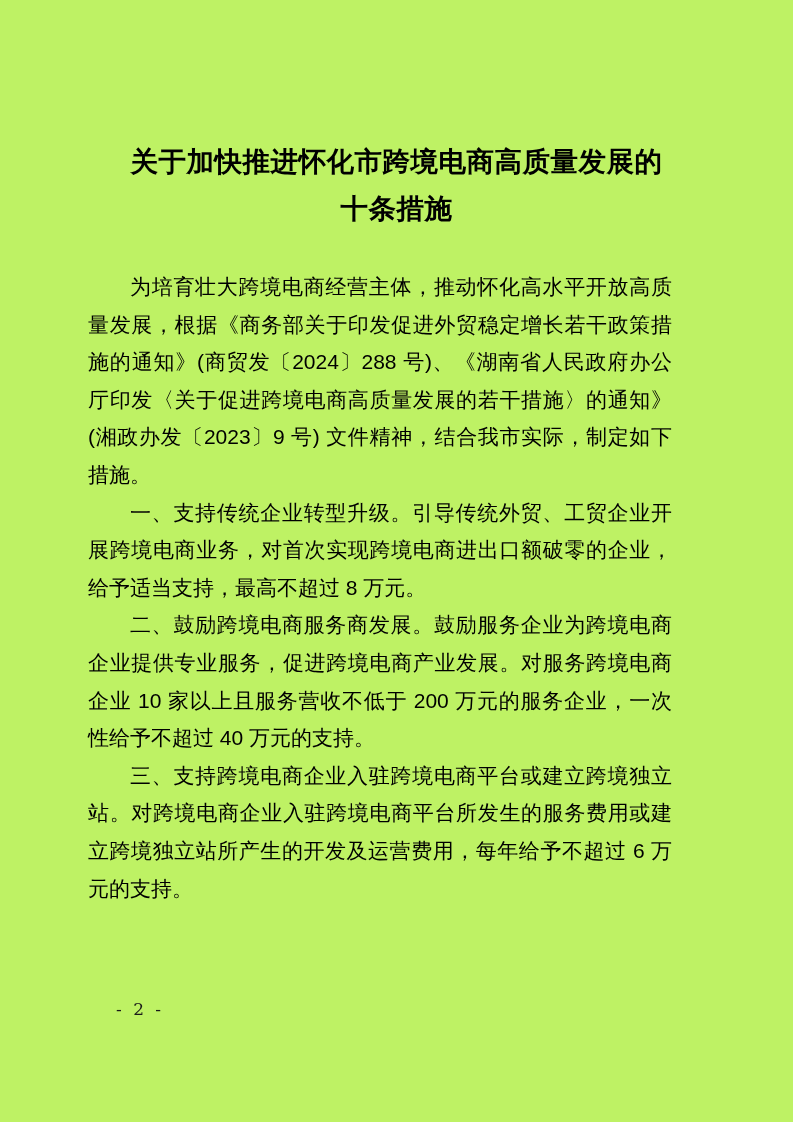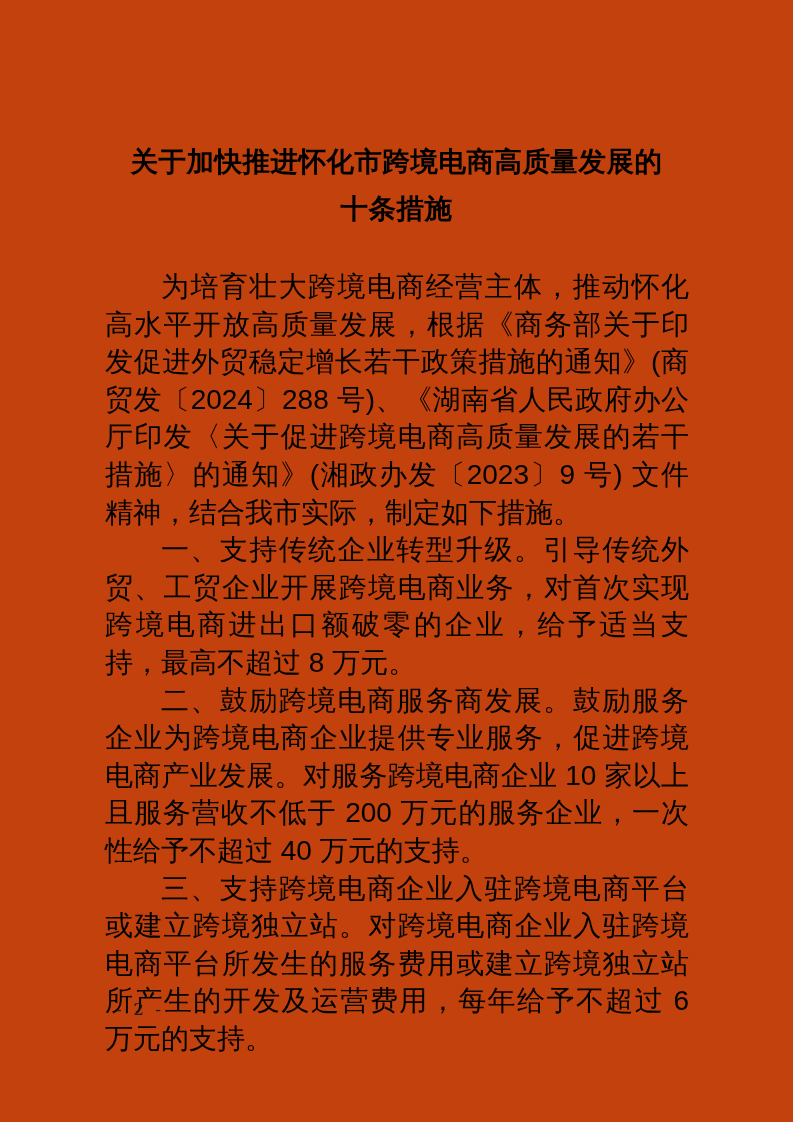--- a/index.html
+++ b/index.html
@@ -4,21 +4,21 @@
   <style>
     html, body {
       margin: 0;
       padding: 0;
       background: #ffffff;
     }
     .page {
       position: relative;
       width: 793px;
       height: 1122px;
-      background: #c2410c;
+      background: #bef264;
       color: #000000;
       font-family: "Liberation Sans", sans-serif;
       overflow: hidden;
     }
     .doc-title {
       position: absolute;
       top: 138px;
       left: 0;
       width: 793px;
       margin: 0;
@@ -29,23 +29,23 @@
       letter-spacing: 0.5px;
       color: #000000;
     }
     .title-line {
       display: block;
       white-space: nowrap;
     }
     .doc-body {
       position: absolute;
       top: 268px;
-      left: 105px;
+      left: 88px;
       width: 584px;
-      font-size: 28px;
+      font-size: 21px;
       line-height: 37.6px;
       text-align: justify;
       color: #000000;
     }
     .doc-body p {
       margin: 0;
       padding: 0;
       text-indent: 2em;
       word-break: break-all;
     }

